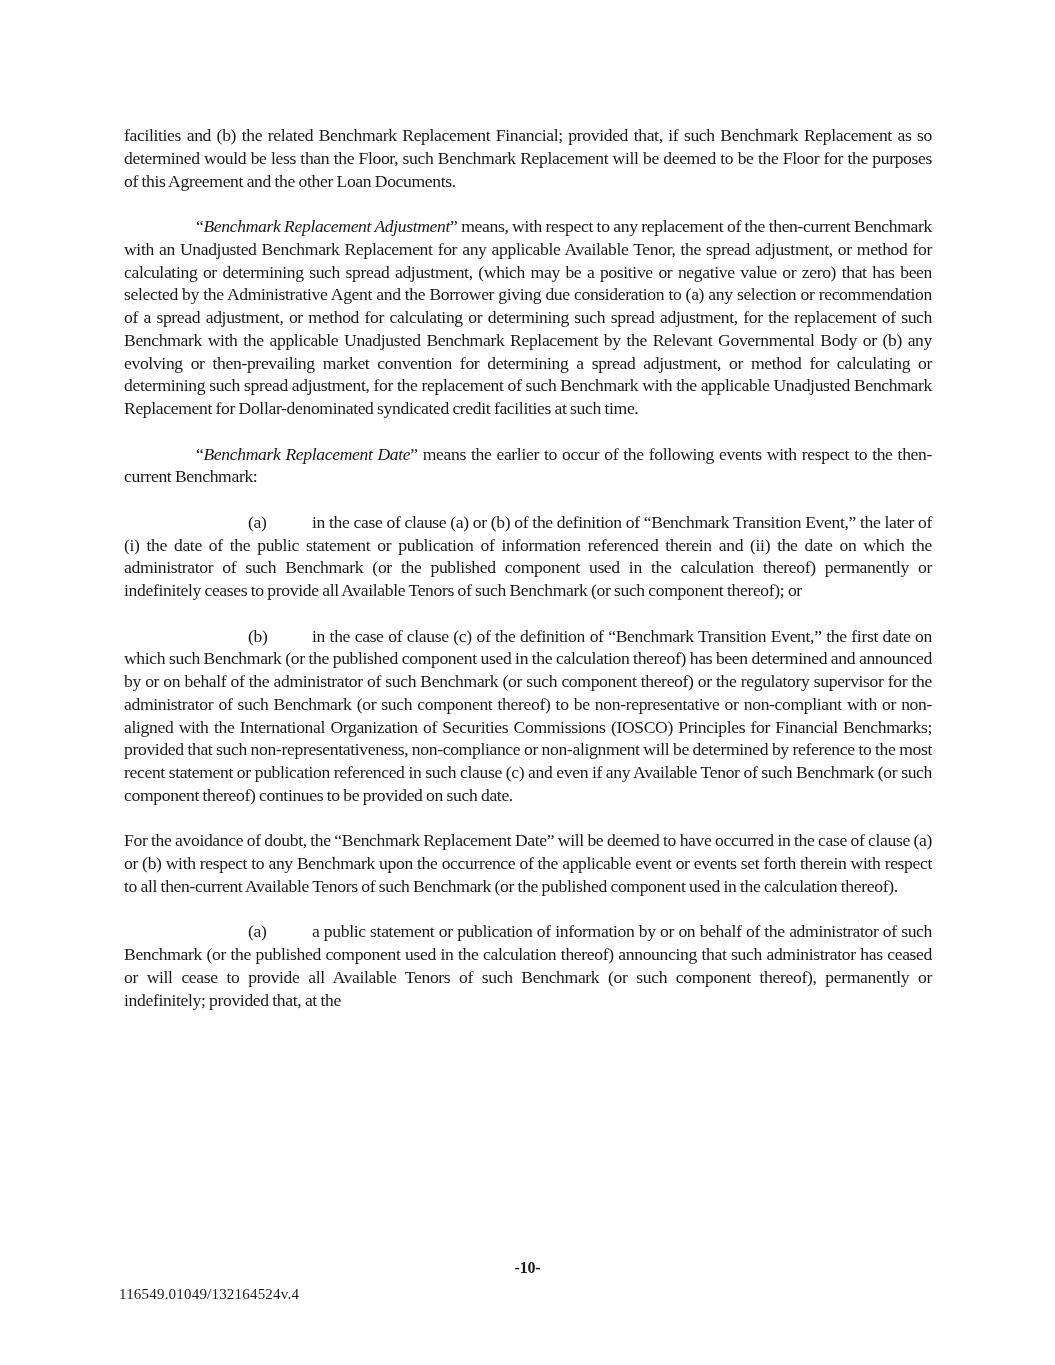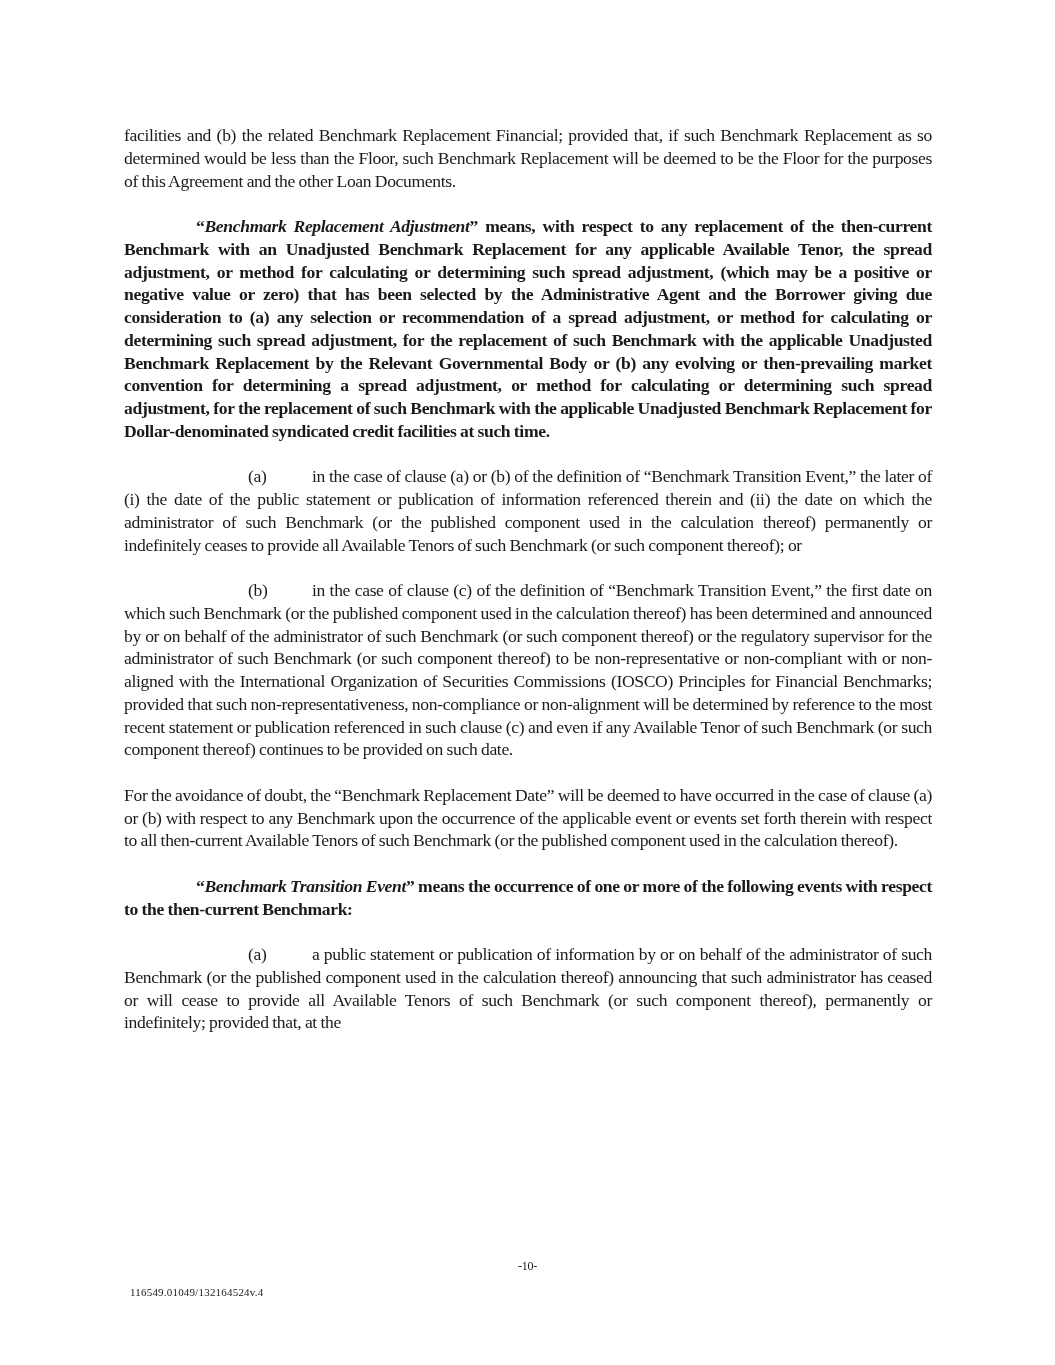--- a/index.html
+++ b/index.html
@@ -24,21 +24,20 @@
     .para {
       font-size: 17.6px;
       line-height: 22.75px;
       text-align: justify;
       margin: 0 0 22.75px 0;
       letter-spacing: -0.35px;
       word-spacing: -0.5px;
     }
     .indent {
       text-indent: 72px;
-      font-weight: bold;
     }
     .clause {
       text-indent: 124px;
     }
     .clause .label {
       display: inline-block;
       width: 64px;
       text-indent: 0;
     }
     .term {
@@ -46,47 +45,48 @@
     }
     .u {
       text-underline-offset: 2px;
     }
     .page-number {
       position: absolute;
       top: 1259px;
       left: 0;
       width: 1055px;
       text-align: center;
-      font-size: 12px;
+      font-size: 16px;
       letter-spacing: -0.2px;
+      font-weight: bold;
     }
     .doc-id {
       position: absolute;
-      left: 130px;
+      left: 119px;
       top: 1286px;
-      font-size: 11px;
+      font-size: 15px;
       letter-spacing: 0.2px;
     }
   </style>
 </head>
 <body>
 
 <div class="page">
 
   <p class="para"><span>facilities and (b) the related Benchmark Replacement Financial; </span><span class="u">provided</span><span> that, if such Benchmark Replacement as so determined would be less than the Floor, such Benchmark Replacement will be deemed to be the Floor for the purposes of this Agreement and the other Loan Documents.</span></p>
 
   <p class="para indent"><span>“</span><span class="term">Benchmark Replacement Adjustment</span><span>”</span><span> means, with respect to any replacement of the then-current Benchmark with an Unadjusted Benchmark Replacement for any applicable Available Tenor, the spread adjustment, or method for calculating or determining such spread adjustment, (which may be a positive or negative value or zero) that has been selected by the Administrative Agent and the Borrower giving due consideration to (a) any selection or recommendation of a spread adjustment, or method for calculating or determining such spread adjustment, for the replacement of such Benchmark with the applicable Unadjusted Benchmark Replacement by the Relevant Governmental Body or (b) any evolving or then-prevailing market convention for determining a spread adjustment, or method for calculating or determining such spread adjustment, for the replacement of such Benchmark with the applicable Unadjusted Benchmark Replacement for Dollar-denominated syndicated credit facilities at such time.</span></p>
 
+  <p class="para indent"><span>“</span><span class="term">Benchmark Replacement Date</span><span>”</span><span> means the earlier to occur of the following events with respect to the then-current Benchmark:</span></p>
 
   <p class="para clause"><span class="label">(a)</span><span>in the case of clause (a) or (b) of the definition of “Benchmark Transition Event,” the later of (i) the date of the public statement or publication of information referenced therein and (ii) the date on which the administrator of such Benchmark (or the published component used in the calculation thereof) permanently or indefinitely ceases to provide all Available Tenors of such Benchmark (or such component thereof); or</span></p>
 
   <p class="para clause"><span class="label">(b)</span><span>in the case of clause (c) of the definition of “Benchmark Transition Event,” the first date on which such Benchmark (or the published component used in the calculation thereof) has been determined and announced by or on behalf of the administrator of such Benchmark (or such component thereof) or the regulatory supervisor for the administrator of such Benchmark (or such component thereof) to be non-representative or non-compliant with or non-aligned with the International Organization of Securities Commissions (IOSCO) Principles for Financial Benchmarks; </span><span class="u">provided</span><span> that such non-representativeness, non-compliance or non-alignment will be determined by reference to the most recent statement or publication referenced in such clause (c) and even if any Available Tenor of such Benchmark (or such component thereof) continues to be provided on such date.</span></p>
 
   <p class="para"><span>For the avoidance of doubt, the “Benchmark Replacement Date” will be deemed to have occurred in the case of clause (a) or (b) with respect to any Benchmark upon the occurrence of the applicable event or events set forth therein with respect to all then-current Available Tenors of such Benchmark (or the published component used in the calculation thereof).</span></p>
 
-  <p class="para indent"><span>“</span><span class="term">Benchmark Transition Event</span><span>”</span><span> means the occurrence of one or more of the following events with respect to the then-current Benchmark:</span></p>
 
   <p class="para clause"><span class="label">(a)</span><span>a public statement or publication of information by or on behalf of the administrator of such Benchmark (or the published component used in the calculation thereof) announcing that such administrator has ceased or will cease to provide all Available Tenors of such Benchmark (or such component thereof), permanently or indefinitely; </span><span class="u">provided</span><span> that, at the</span></p>
 
 </div>
 
 <div class="page-number">-10-</div>
 <div class="doc-id">116549.01049/132164524v.4</div>
 
 </body></html>

